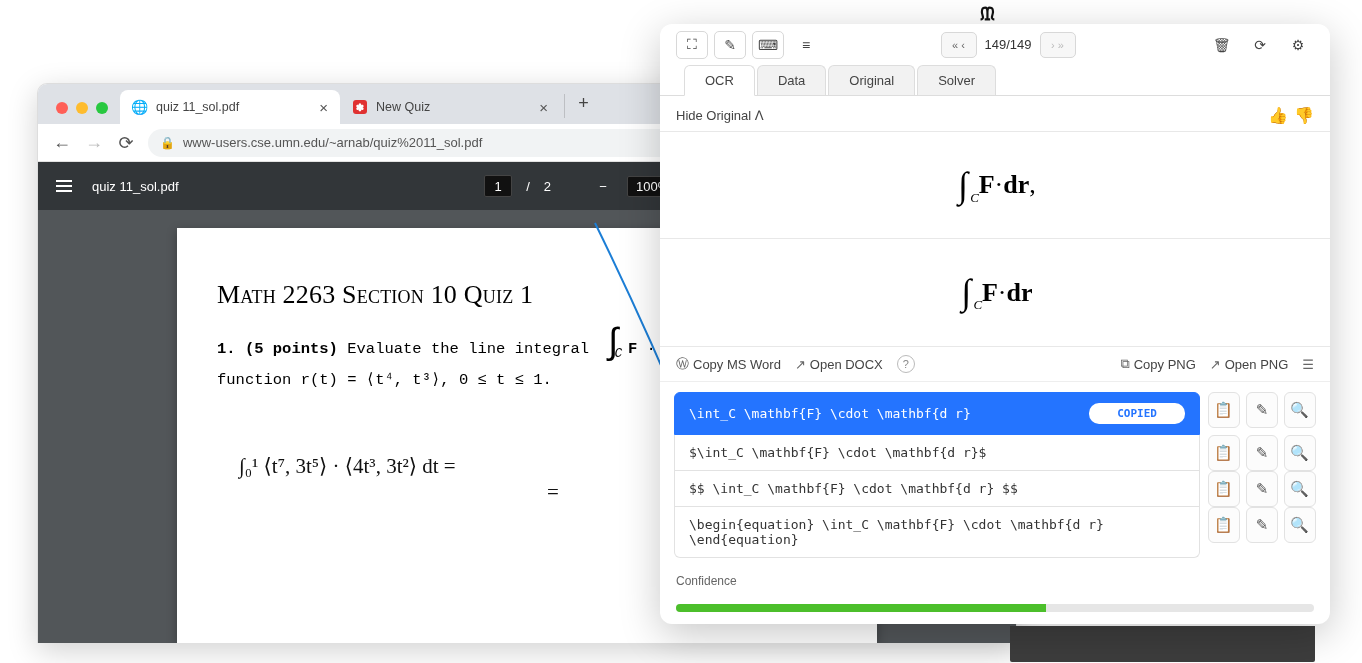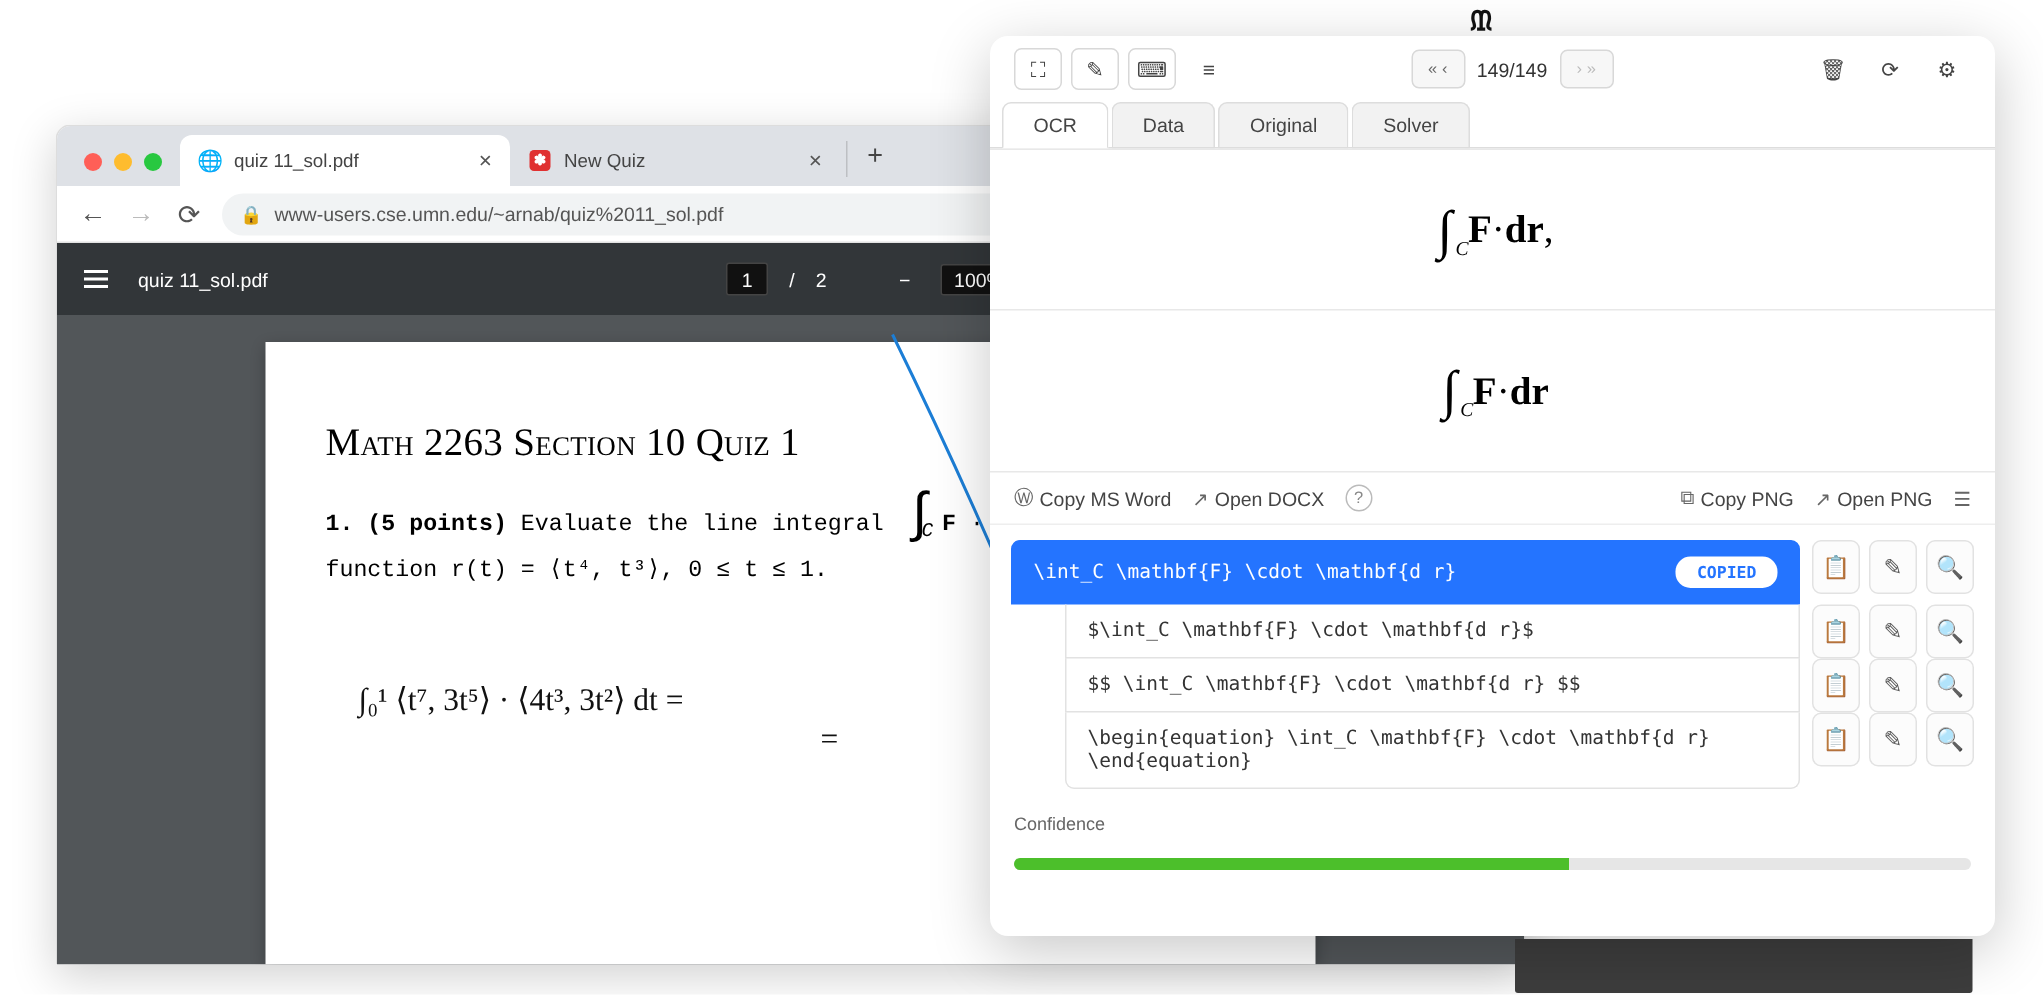--- a/index.html
+++ b/index.html
@@ -108,21 +108,21 @@
 }
 .tool-btn.noborder { border:none; }
 .spacer { flex:1; }
 .pager { display:flex; align-items:center; gap:8px; }
 .pager .pgbtn { border:1px solid #d8d8d8; border-radius:5px; height:26px; width:36px; display:flex;align-items:center;justify-content:center; cursor:pointer; font-size:11px; color:#666; background:#f7f7f7;}
 .pager .pgbtn.disabled { color:#bbb; background:#f7f7f7; }
 .pager-num { font-size:13px; color:#333; font-weight:500; }
 .right-tools { display:flex; gap:6px; margin-left:12px; }
 
 .panel-tabs {
-  display:flex; padding:0 8px;
+  display:flex; padding:0 24px;
 }
 .ptab {
   padding:7px 20px 7px 20px; font-size:13px; color:#444; border:1px solid #ddd;
   border-bottom:none; border-radius:6px 6px 0 0; margin-right:2px; cursor:pointer;
   background:#f2f2f2;
 }
 .ptab.active { background:#fff; border-bottom:1px solid #fff; position:relative; z-index:2; font-weight:500;}
 .panel-tabs-border { border-bottom:1px solid #ddd; margin-top:-1px; }
 
 .hide-orig {
@@ -150,22 +150,22 @@
 .results {
   padding:10px 14px; display:flex; flex-direction:column; gap:0px;
 }
 .result-row { display:flex; align-items:stretch; gap:8px; }
 .result-cell {
   flex:1; border:1px solid #e2e2e2; padding:10px 14px; font-family: ui-monospace, Menlo, monospace; font-size:13px; color:#333;
   display:flex; align-items:center; justify-content:space-between;
 }
 .result-row:first-child .result-cell { border-radius:6px 6px 0 0; background:#2474ff; color:#fff; border-color:#2474ff;}
 .result-row:last-child .result-cell { border-radius:0 0 6px 6px; }
-.result-row:not(:first-child) .result-cell { border-top:none;margin-left:36px; }
-.copied-badge { background:#fff; color:#2474ff; font-size:11px; font-weight:700; padding:4px 14px; border-radius:10px; }
+.result-row:not(:first-child) .result-cell { border-top:none; }
+.copied-badge { background:#fff; color:#2474ff; font-size:11px; font-weight:700; padding:4px 28px; border-radius:10px; }
 .row-actions { display:flex; gap:6px; }
 .ra-btn { width:32px; height:36px; border:1px solid #e2e2e2; border-radius:6px; display:flex;align-items:center;justify-content:center; cursor:pointer; font-size:15px; color:#555; background:#fcfcfc;}
 
 .conf { padding:6px 16px 12px 16px; }
 .conf-label { font-size:12px; color:#666; margin-bottom:16px; }
 .conf-bar { height:8px; border-radius:4px; background:#e6e6e6; position:relative; overflow:hidden; }
 .conf-fill { position:absolute; left:0; top:0; bottom:0; background:#4cbf2b; }
 
 
 .bottom-shadow {
@@ -280,20 +280,29 @@
   </div>
 
   <div class="panel-tabs">
     <div class="ptab active">OCR</div>
     <div class="ptab">Data</div>
     <div class="ptab">Original</div>
     <div class="ptab">Solver</div>
   </div>
   <div class="panel-tabs-border"></div>
 
+  <div class="hide-orig">
+    <span>
+      <span>Hide Original</span> <span>ᐱ</span>
+    </span>
+    <span class="thumbs">
+      <span class="thumb">👍</span>
+      <span class="thumb">👎</span>
+    </span>
+  </div>
 
   <div class="eqn-area">
     <div class="eqn-box">
       <span class="integral"><span class="sym">∫</span><span class="sub">C</span></span>&nbsp;<b>F</b> · <b>dr</b>,
     </div>
     <div class="eqn-box">
       <span class="integral"><span class="sym">∫</span><span class="sub">C</span></span>&nbsp;<b>F</b> · <b>dr</b>
     </div>
   </div>
 

